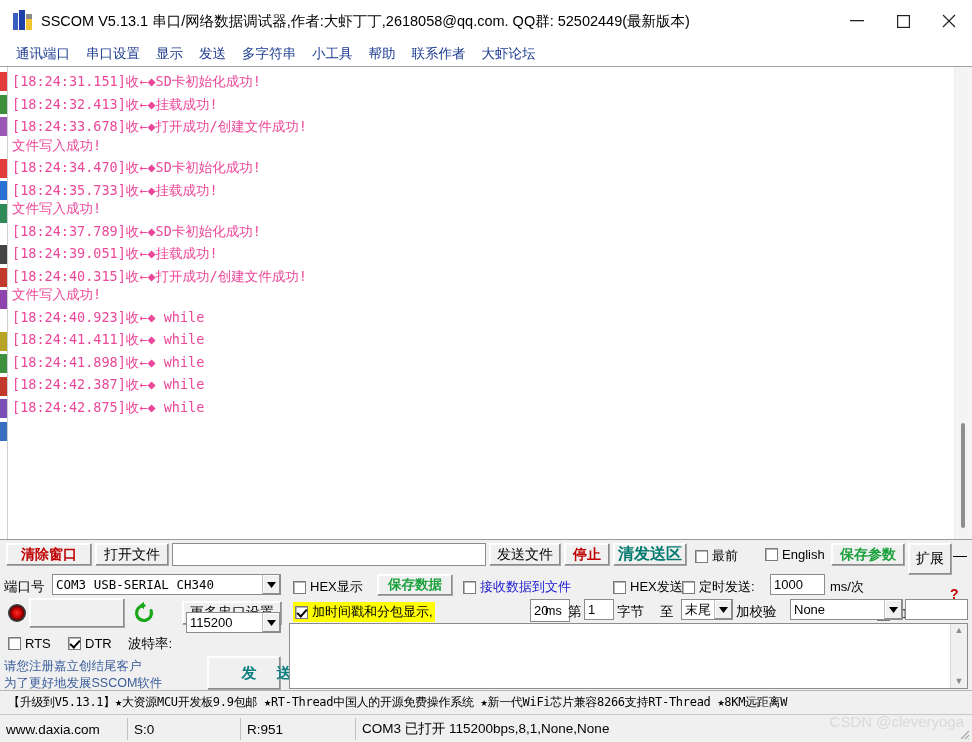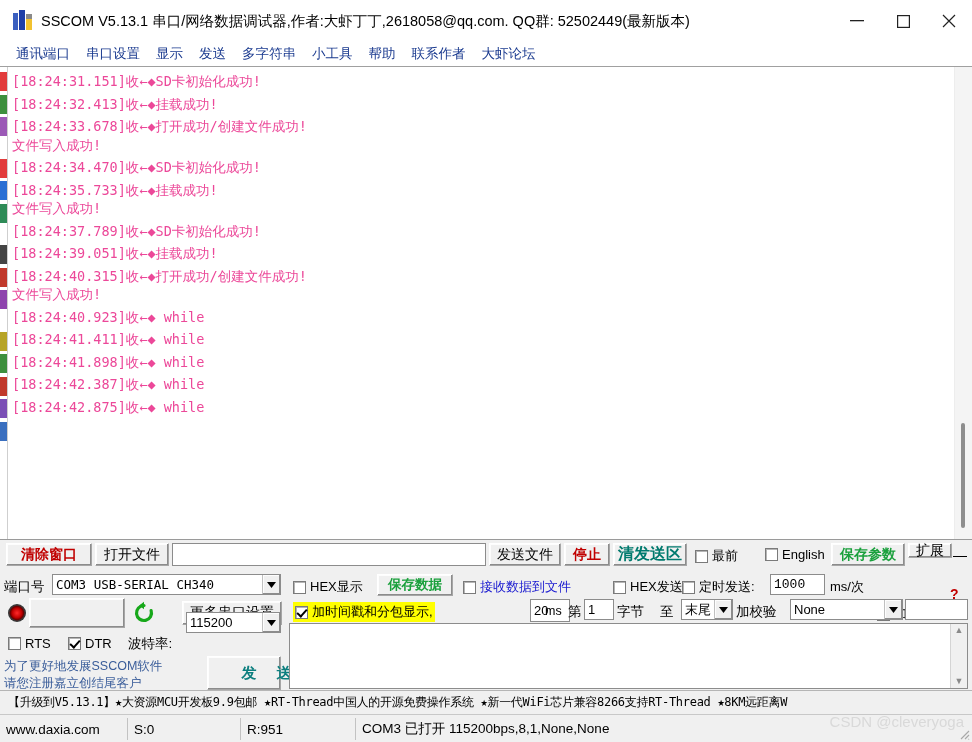--- a/index.html
+++ b/index.html
@@ -253,21 +253,21 @@
     background: #ffffff;
     border: 1px solid #8c8c8c;
     box-sizing: border-box;
   }
   .btn-sendfile { position: absolute; left: 489px; top: 3px; width: 72px; height: 23px; font-size: 14px; }
   .btn-stop     { position: absolute; left: 564px; top: 3px; width: 46px; height: 23px; font-size: 14px; color:#c00000; font-weight:bold;}
   .btn-clearsend{ position: absolute; left: 613px; top: 3px; width: 74px; height: 23px; font-size: 16px; color:#007a6e; font-weight:bold;}
   .cb-top   { position: absolute; left: 695px; top: 7px; }
   .cb-eng   { position: absolute; left: 765px; top: 7px; }
   .btn-saveparam { position: absolute; left: 831px; top: 3px; width: 74px; height: 23px; font-size: 14px; color:#1aa03c; font-weight:bold;}
-  .btn-expand { position: absolute; left: 908px; top: 3px; width: 44px; height: 15px; font-size: 14px; }
+  .btn-expand { position: absolute; left: 908px; top: 3px; width: 44px; height: 32px; font-size: 14px; }
   .btn-min2 { position: absolute; left: 950px; top: 3px; width: 20px; height: 23px; font-size: 14px; border:none; box-shadow:none; background:transparent;}
   .lbl { font-size: 13.5px; color:#000; white-space: nowrap; }
   .lbl-port { position:absolute; left:4px; top:578px; font-size:13.5px;}
   .combo-port { position:absolute; left:52px; top:574px; width:229px; height:21px; }
   .combo-port .cval { font-family:"DejaVu Sans Mono","Liberation Mono",monospace; font-size:12.5px; }
 
   .led { position:absolute; left:8px; top:604px; width:18px; height:18px; border-radius:50%;
          background: radial-gradient(circle at 50% 50%, #ff2a2a 0%, #c00000 38%, #6b0000 52%, #3a3a3a 62%, #1d1d1d 100%); }
   .btn-closeport-outer { position:absolute; left:29px; top:598px; width:96px; height:30px; }
   .refresh-icon { position:absolute; left:132px; top:601px; width:24px; height:24px; }
@@ -282,21 +282,21 @@
            font-size:12.5px; line-height:17px; color:#3a5d9a; }
   .btn-send { position:absolute; left:207px; top:656px; width:74px; height:34px;
               color:#0d7f7f; font-weight:bold; font-size:15px; letter-spacing:8px; text-indent:8px;padding-left:45px;}
 
   
   .cb-hexdisp { position:absolute; left:293px; top:578px; }
   .btn-savedata { position:absolute; left:377px; top:574px; width:76px; height:22px; font-size:13.5px; color:#1aa03c; font-weight:bold;}
   .cb-recv2file { position:absolute; left:463px; top:578px; }
   .cb-hexsend { position:absolute; left:613px; top:578px; }
   .cb-timedsend { position:absolute; left:682px; top:578px; }
-  .fld-interval { position:absolute; left:770px; top:574px; width:55px; height:21px;font-family:Liberation Mono, monospace; }
+  .fld-interval { position:absolute; left:770px; top:574px; width:55px; height:21px; }
   .lbl-mscount { position:absolute; left:830px; top:578px; font-size:13px;}
   .cb-crlf { position:absolute; left:877px; top:605px; }
 
   .cb-timestamp { position:absolute; left:293px; top:602px; background:#ffff00; padding:1px 2px;}
   .lbl-timeout { position:absolute; left:428px; top:620px; font-size:18px;}
   .fld-timeout { position:absolute; left:530px; top:599px; width:40px; height:23px; }
   .lbl-ms { position:absolute; left:545px; top:604px; font-size:12.5px;}
   .lbl-di { position:absolute; left:568px; top:603px; font-size:13.5px;}
   .fld-bytefrom { position:absolute; left:584px; top:599px; width:30px; height:21px; }
   .lbl-byte { position:absolute; left:617px; top:603px; font-size:13.5px;}
@@ -505,22 +505,22 @@
   <div class="combo combo-baud">
     <span class="cval">115200</span>
     <span class="carrow">
       <svg width="9" height="6" viewBox="0 0 9 6">
           <path d="M0 0 L9 0 L4.5 6 Z" fill="#000"></path>
         </svg>
     </span>
   </div>
 
   <div class="promo">
+    <div>请您注册嘉立创结尾客户</div>
     <div>为了更好地发展SSCOM软件</div>
-    <div>请您注册嘉立创结尾客户</div>
   </div>
   <div class="btn btn-send">发 送</div>
 
   <label class="cb cb-hexdisp">
     <span class="box"></span>
     <span>HEX显示</span>
   </label>
   <div class="btn btn-savedata">保存数据</div>
   <label class="cb cb-recv2file">
     <span class="box"></span>

